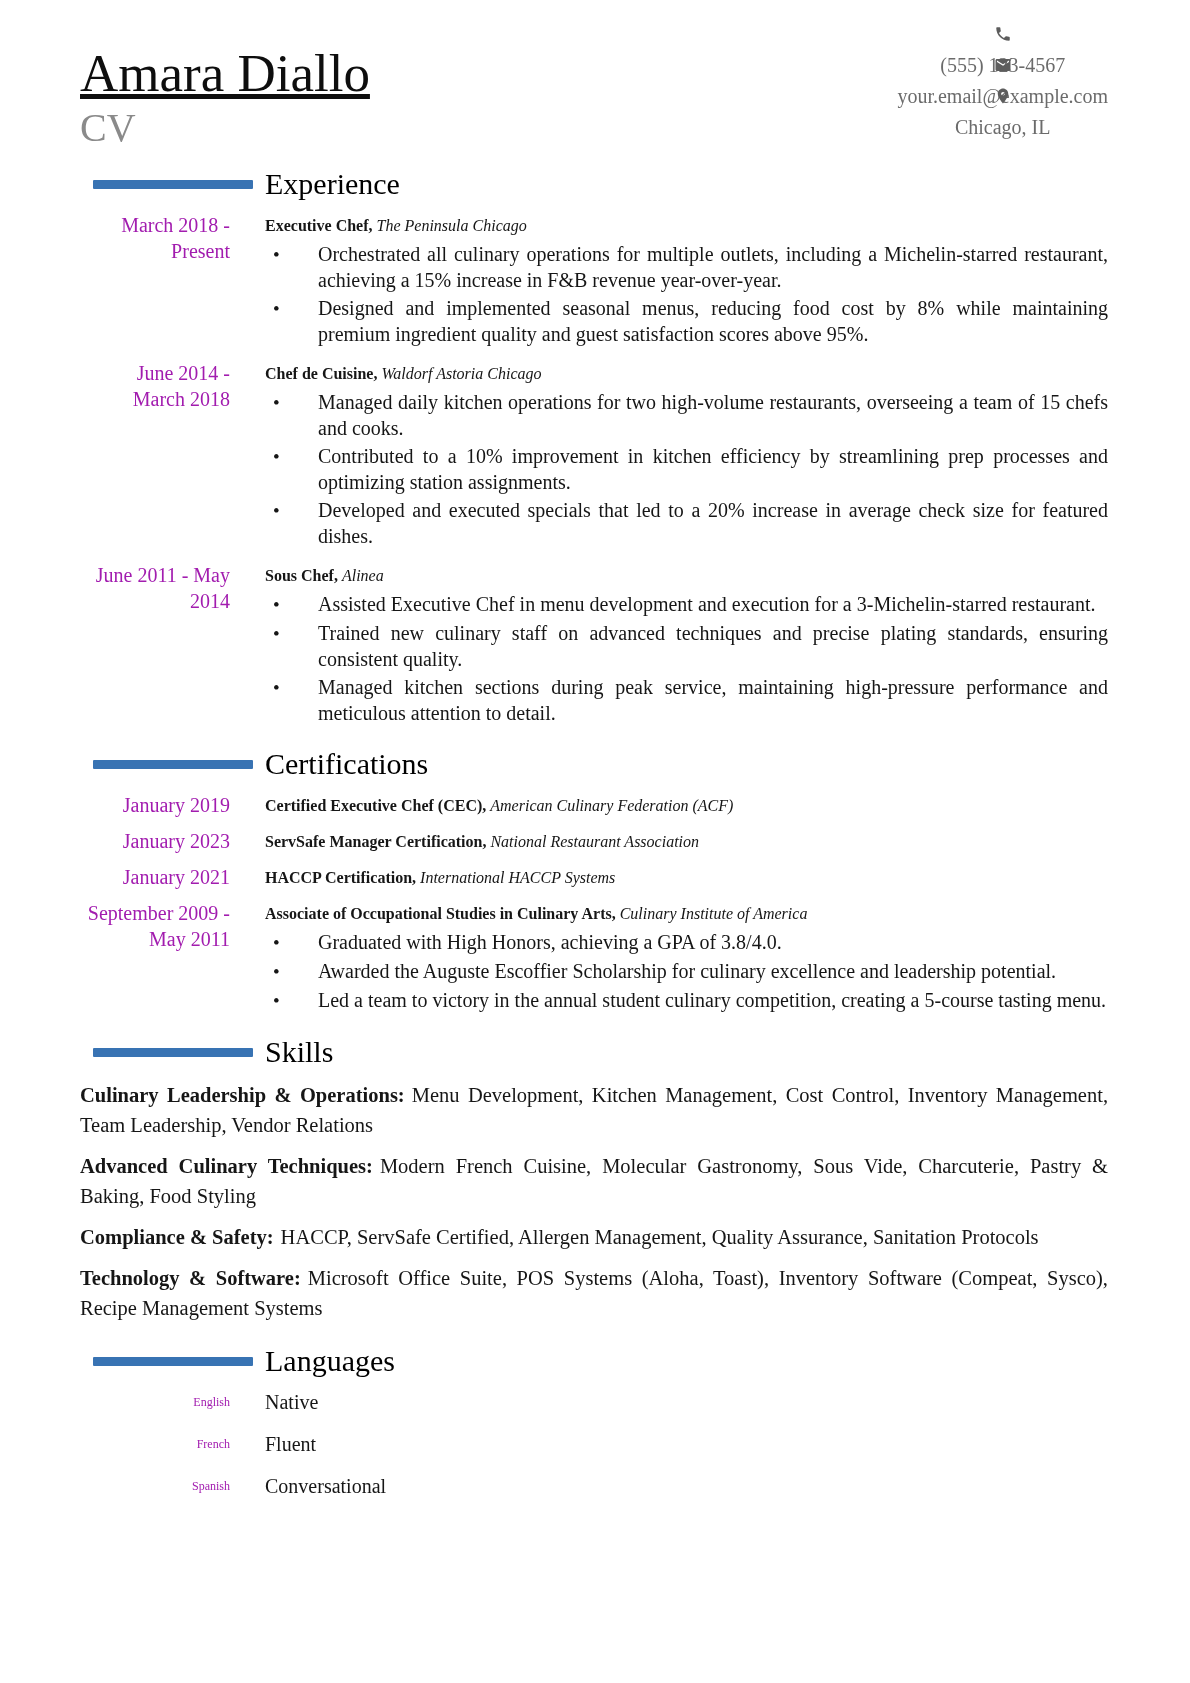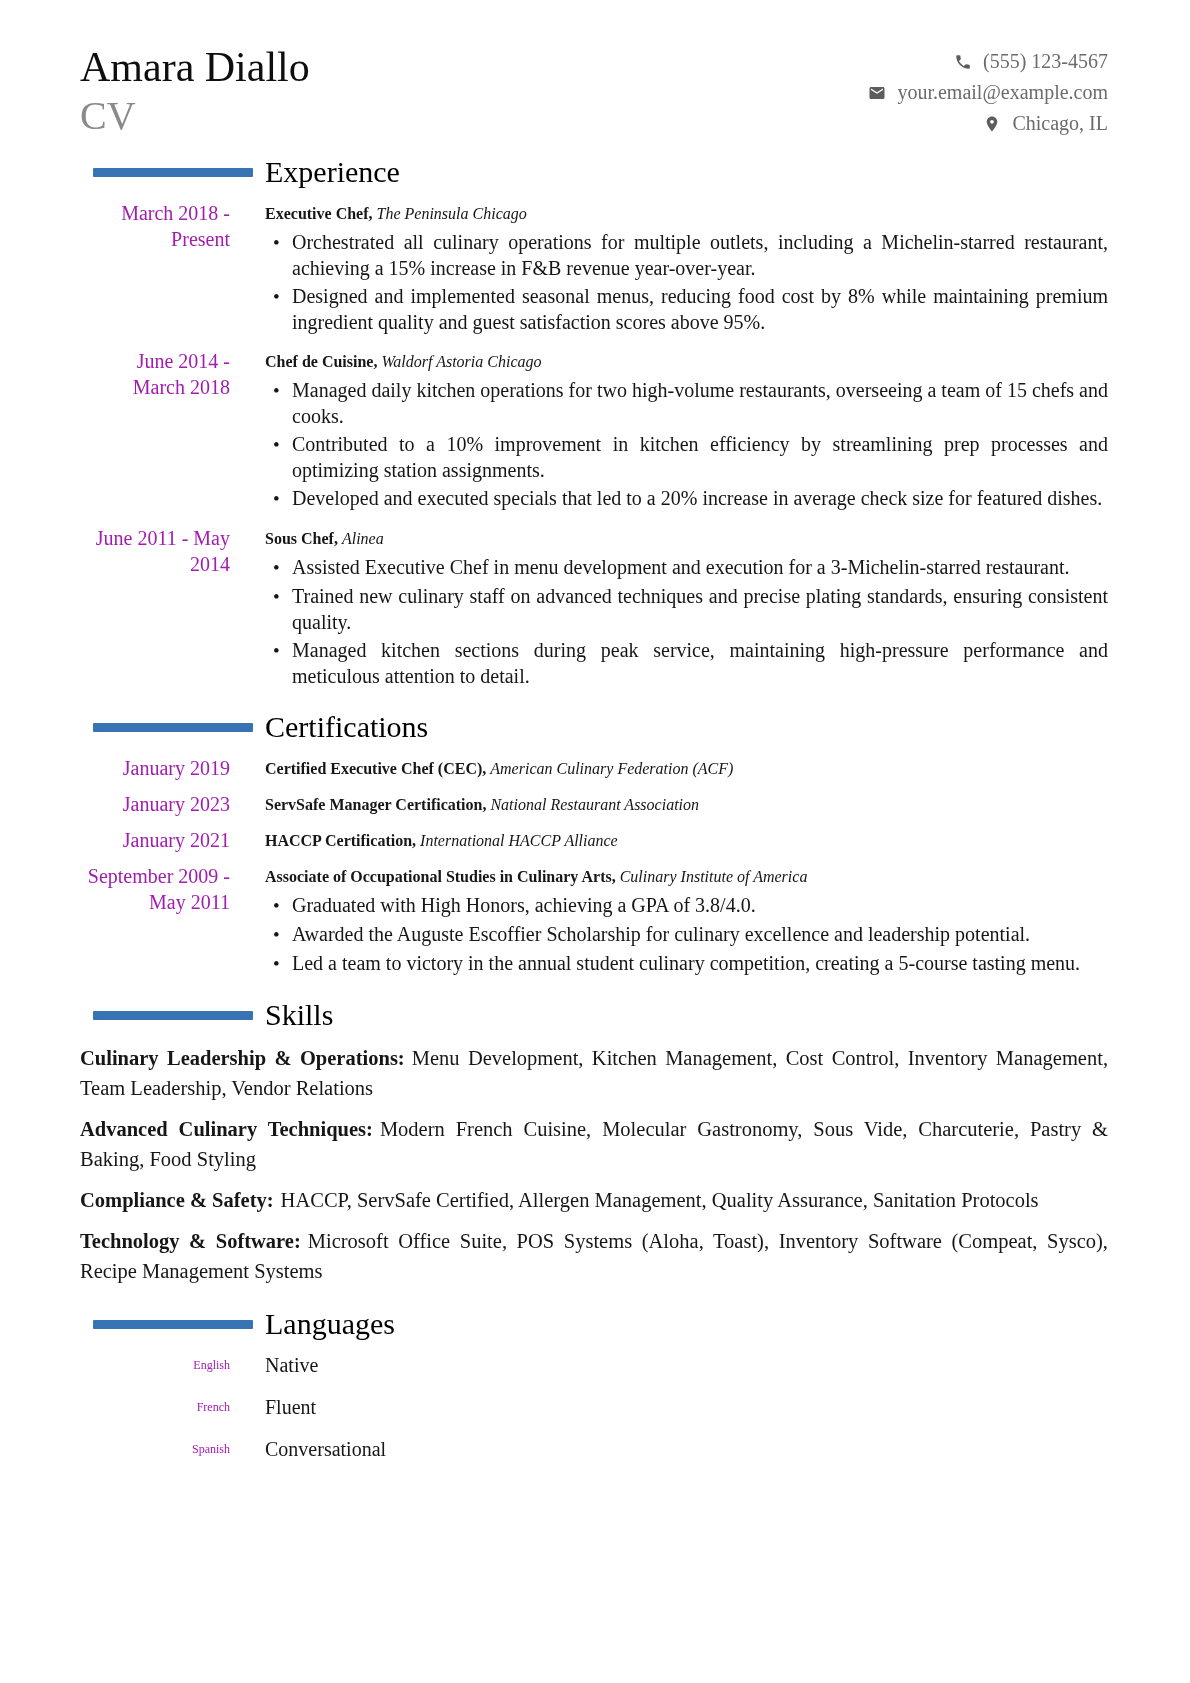--- a/index.html
+++ b/index.html
@@ -3,40 +3,40 @@
 <meta charset="utf-8">
 <style>
   html,body{margin:0;padding:0;background:#ffffff;}
   .page{
     width:1190px;height:1683px;background:#ffffff;position:relative;
     box-sizing:border-box;padding:44px 82px 0 80px;
     font-family:"Liberation Serif","DejaVu Serif",serif;color:#161616;
     overflow:hidden;
   }
   
-  .name{font-size:42px;line-height:1.1;color:#0e0e0e;font-weight:400;}
+  .name{font-size:53px;line-height:1.1;color:#0e0e0e;font-weight:400;text-decoration:underline;}
   .subtitle{font-size:40px;line-height:1.1;color:#8a8a8a;margin-top:4px;font-weight:400;}
   .contact{position:absolute;top:46px;right:82px;text-align:right;color:#6b6b6b;font-size:20px;}
-  .contact-row{display:flex;justify-content:flex-end;align-items:center;gap:11px;height:31px;}
+  .contact-row{display:flex;justify-content:flex-end;align-items:center;gap:11px;height:31px;flex-direction:column;}
   .cicon{display:inline-flex;flex:none;}
   .cicon svg{width:18px;height:18px;fill:#5d5d5d;display:block;}
   
   .sec-head{display:flex;align-items:center;margin:20px 0 10px 0;}
   .sec-head.first{margin-top:16px;}
   .sec-bar{width:160px;height:9px;background:#3873b3;margin-left:13px;margin-right:12px;flex:none;border-radius:1px;}
   .sec-title{font-size:30px;line-height:1.2;color:#000000;font-weight:400;margin:0;}
   
   .entry{display:flex;margin-bottom:13px;}
   .date{width:150px;flex:none;text-align:right;font-size:20px;line-height:26px;color:#a21caf;}
   .emain{flex:1;margin-left:35px;min-width:0;}
   .etitle{font-size:16px;line-height:27px;margin-bottom:2px;}
   .role{font-weight:700;}
   .role::after{content:", ";font-weight:700;}
   .org{font-style:italic;font-weight:400;}
-  .bullet{display:flex;font-size:20px;line-height:26px;margin-top:2px;}
+  .bullet{display:flex;font-size:20px;line-height:26px;margin-top:2px;gap:26px;}
   .bullet-dot{flex:none;width:27px;padding-left:8px;box-sizing:border-box;}
   .bullet-dot::before{content:"\2022";font-size:19px;}
   .btext{flex:1;text-align:justify;hyphens:auto;-webkit-hyphens:auto;}
   
   .entry.cert{margin-bottom:9px;}
   .cert .etitle{margin-bottom:0;}
   
   .skill{font-size:20.5px;line-height:30px;text-align:justify;hyphens:auto;-webkit-hyphens:auto;margin:0 0 11px 0;}
   .slabel{font-weight:700;margin-right:7px;}
   
@@ -166,21 +166,21 @@
       <div class="emain">
         <div class="etitle">
           <span class="role">ServSafe Manager Certification</span><span class="org">National Restaurant Association</span>
         </div>
       </div>
     </div>
     <div class="entry cert">
       <div class="date">January 2021</div>
       <div class="emain">
         <div class="etitle">
-          <span class="role">HACCP Certification</span><span class="org">International HACCP Alliance</span>
+          <span class="role">HACCP Certification</span><span class="org">International HACCP Systems</span>
         </div>
       </div>
     </div>
   </section>
 
   <section>
 
     <div class="entry">
       <div class="date">September 2009 - May 2011</div>
       <div class="emain">

